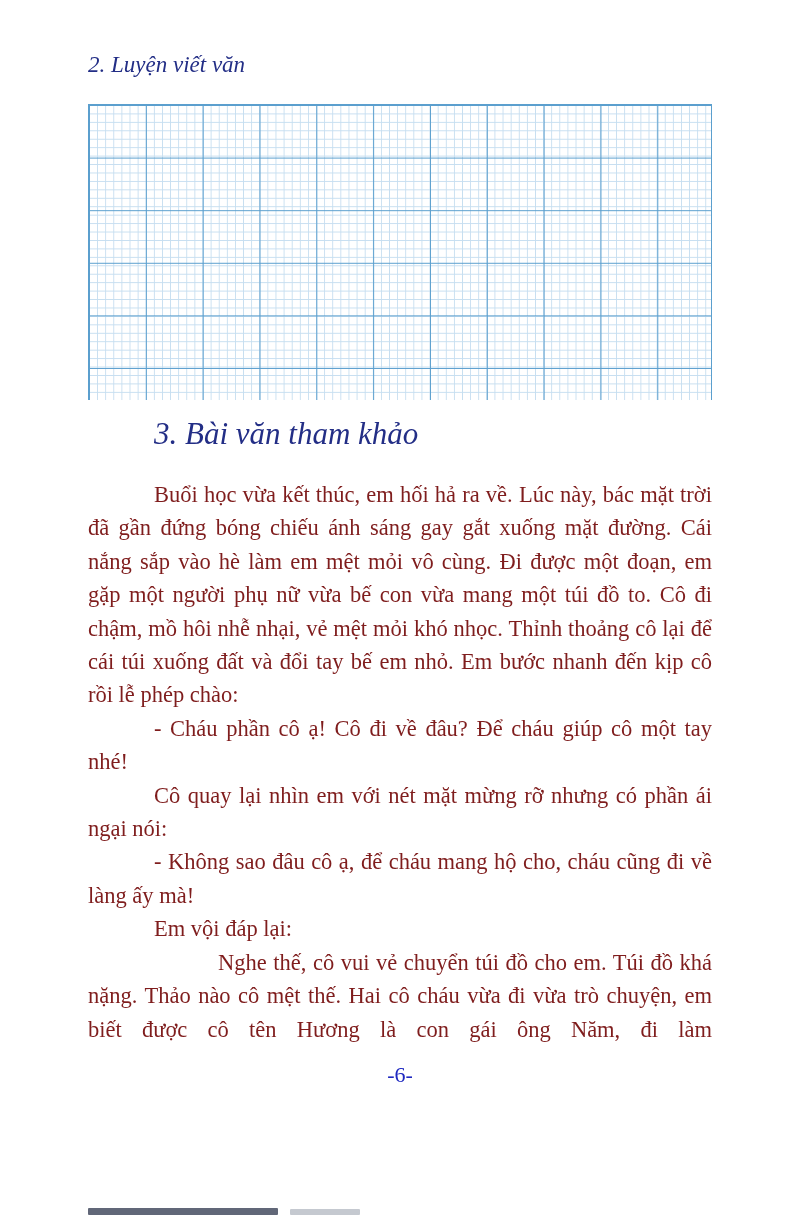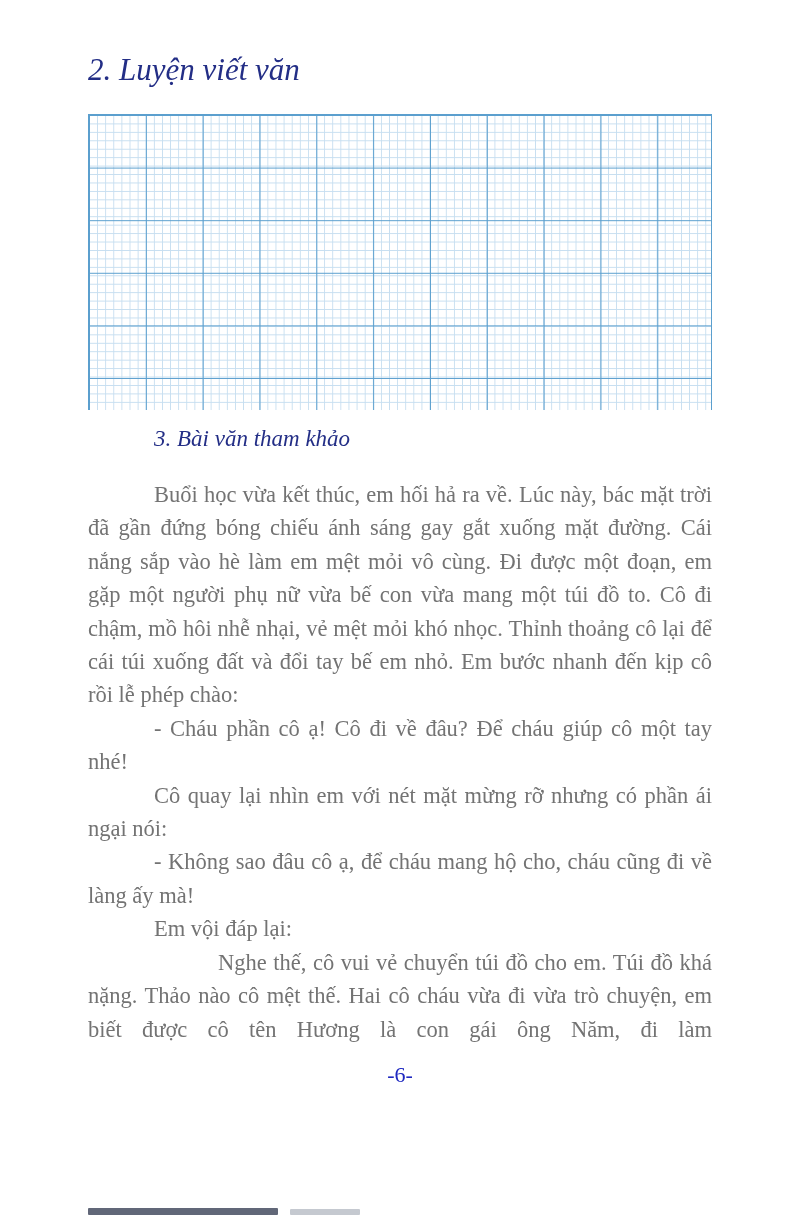--- a/index.html
+++ b/index.html
@@ -11,21 +11,21 @@
     margin: 0 auto;
     background: #ffffff;
     font-family: "Liberation Serif", serif;
     overflow: hidden;
   }
   .content { padding: 0 88px; }
 
   .heading-practice {
     margin-top: 52px;
     font-style: italic;
-    font-size: 31px;
+    font-size: 23px;
     font-weight: normal;
     color: #232e86;
   }
 
   .writing-grid {
     margin-top: 26px;
     width: 624px;
     height: 296px;
     border-top: 1px solid #5b9fce;
     border-left: 1px solid #5b9fce;
@@ -40,30 +40,30 @@
       56.83px 100%,
       100% 52.6px,
       8.12px 100%,
       100% 8.45px;
   }
 
   .heading-reference {
     margin-top: 16px;
     margin-left: 66px;
     font-style: italic;
-    font-size: 23px;
+    font-size: 31px;
     font-weight: normal;
     color: #232e86;
   }
 
   .essay {
     margin-top: 26px;
     font-size: 22.5px;
     line-height: 33.4px;
-    color: #737373;
+    color: #7f1d1d;
     text-align: justify;
   }
   .essay p { text-indent: 66px; }
   .essay p.indent-lg { text-indent: 130px; }
   .essay p.continues { text-align-last: justify; }
 
   .page-number {
     margin-top: 16px;
     text-align: center;
     font-size: 22px;

